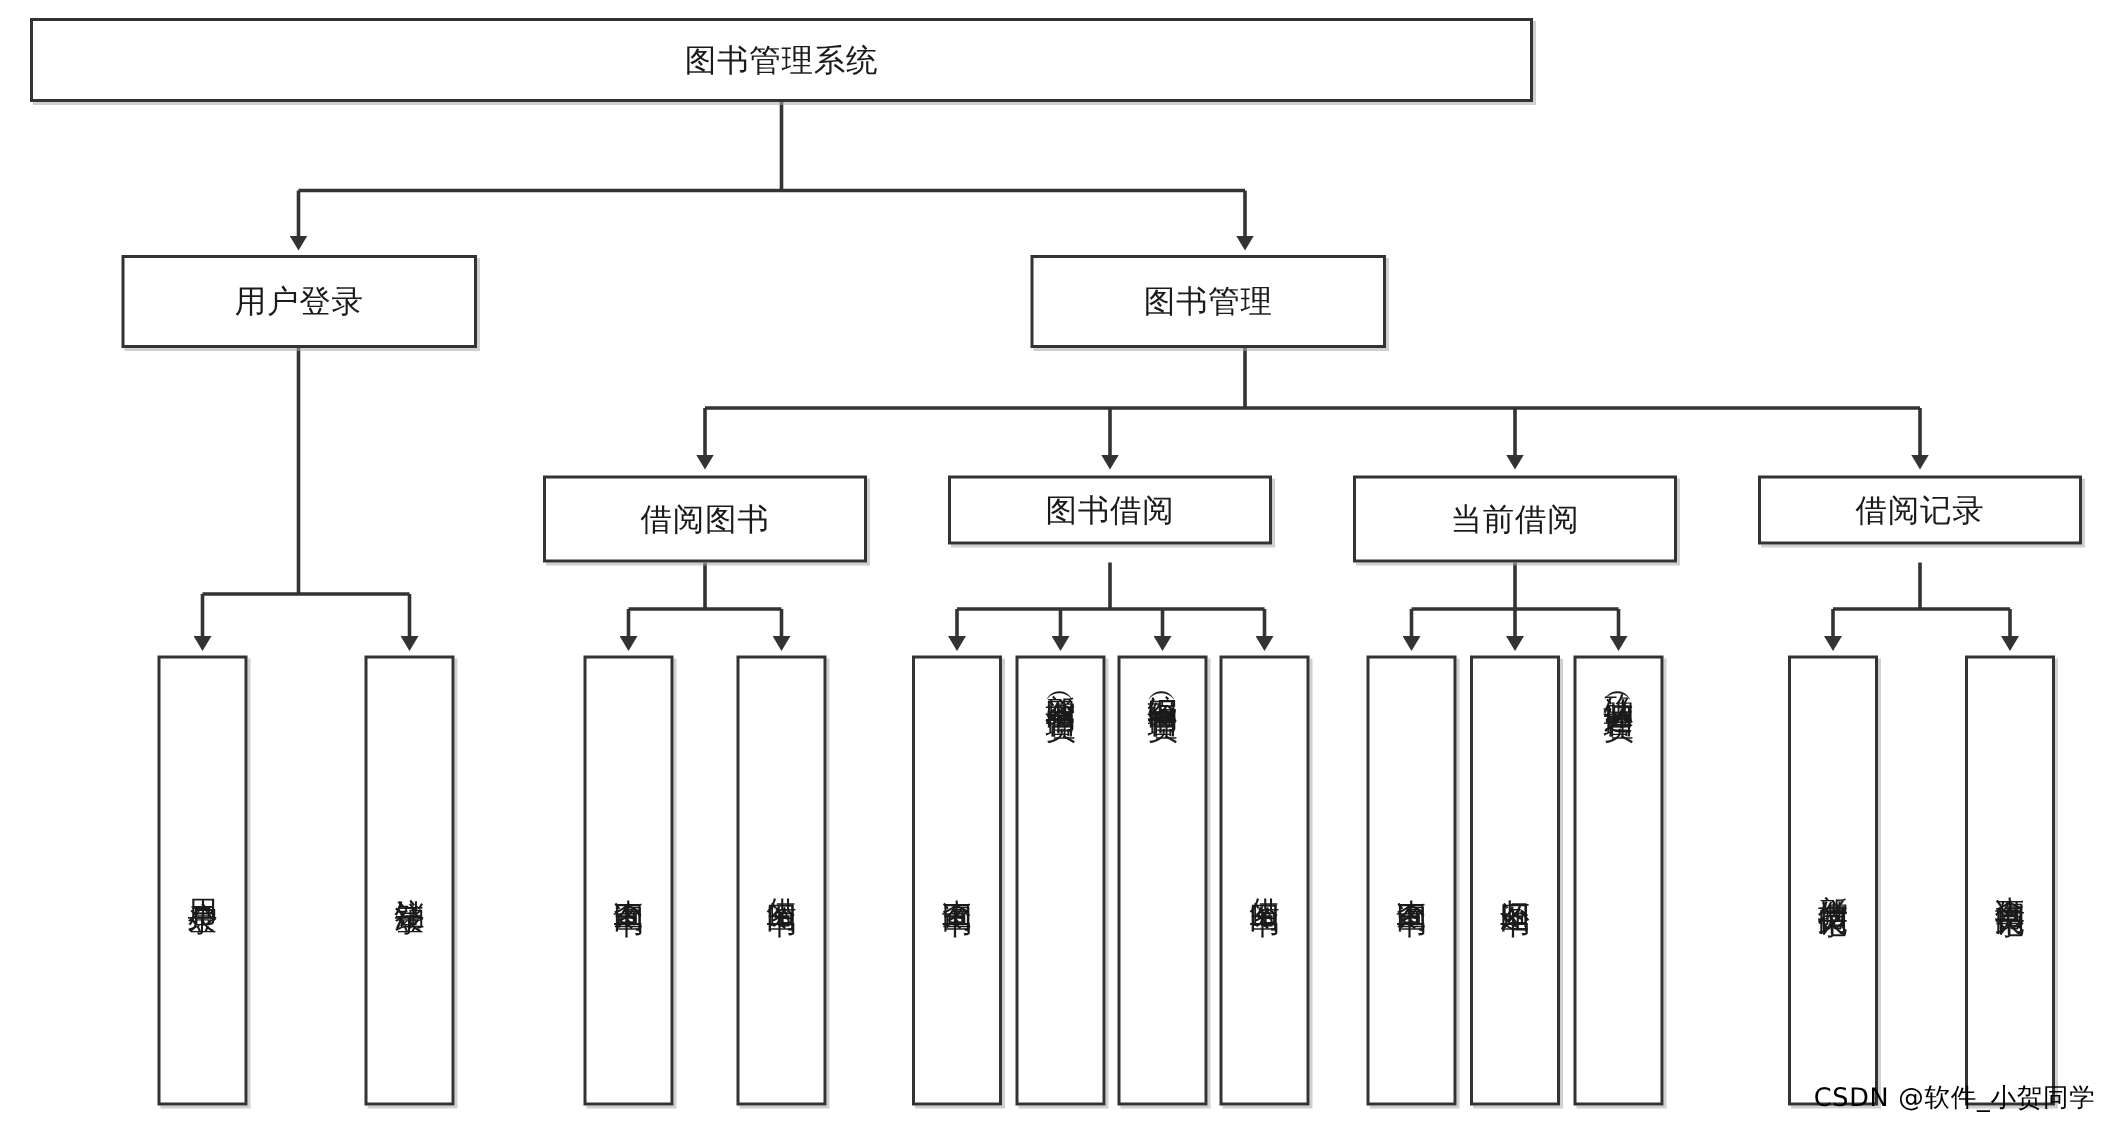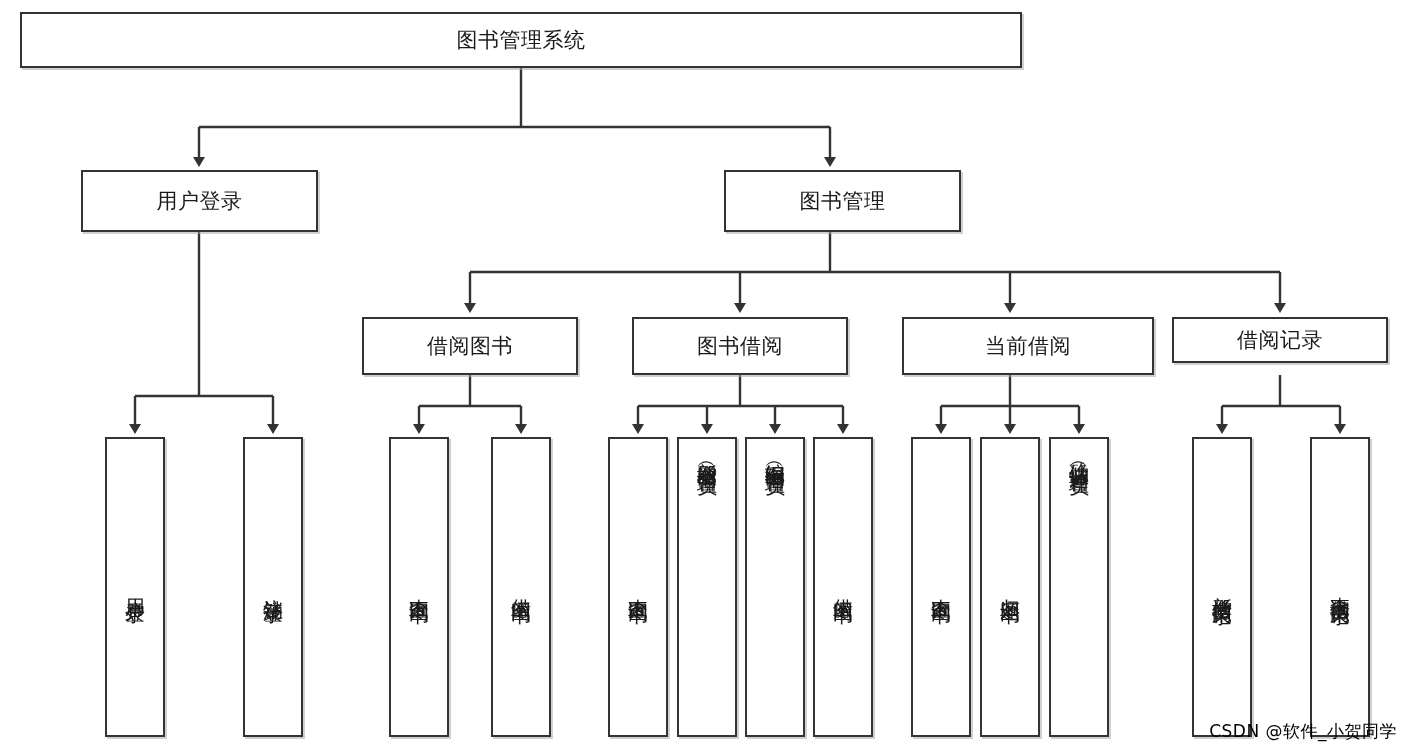--- a/index.html
+++ b/index.html
@@ -124,33 +124,33 @@
   </svg>
 
   <div class="node" style="left:20px; top:12px; width:1002px; height:56px;">
     <span class="lbl">图书管理系统</span>
   </div>
 
   <div class="node" style="left:81px; top:170px; width:237px; height:62px;">
     <span class="lbl">用户登录</span>
   </div>
 
-  <div class="node" style="left:724px; top:170px; width:237px; height:62px;">
+  <div class="node" style="left:687px; top:170px; width:237px; height:62px;">
     <span class="lbl">图书管理</span>
   </div>
 
   <div class="node" style="left:362px; top:317px; width:216px; height:58px;">
     <span class="lbl">借阅图书</span>
   </div>
 
-  <div class="node" style="left:632px; top:317px; width:216px; height:58px;">
+  <div class="node" style="left:632px; top:317px; width:216px; height:46px;">
     <span class="lbl">图书借阅</span>
   </div>
 
-  <div class="node" style="left:902px; top:317px; width:252px; height:58px;">
+  <div class="node" style="left:902px; top:317px; width:216px; height:58px;">
     <span class="lbl">当前借阅</span>
   </div>
 
   <div class="node" style="left:1172px; top:317px; width:216px; height:46px;">
     <span class="lbl">借阅记录</span>
   </div>
 
   <div class="node vert" style="left:105px; top:437px; width:60px; height:300px; align-items:center; padding-top:0;">
     <span class="lbl">用户登录</span>
   </div>

